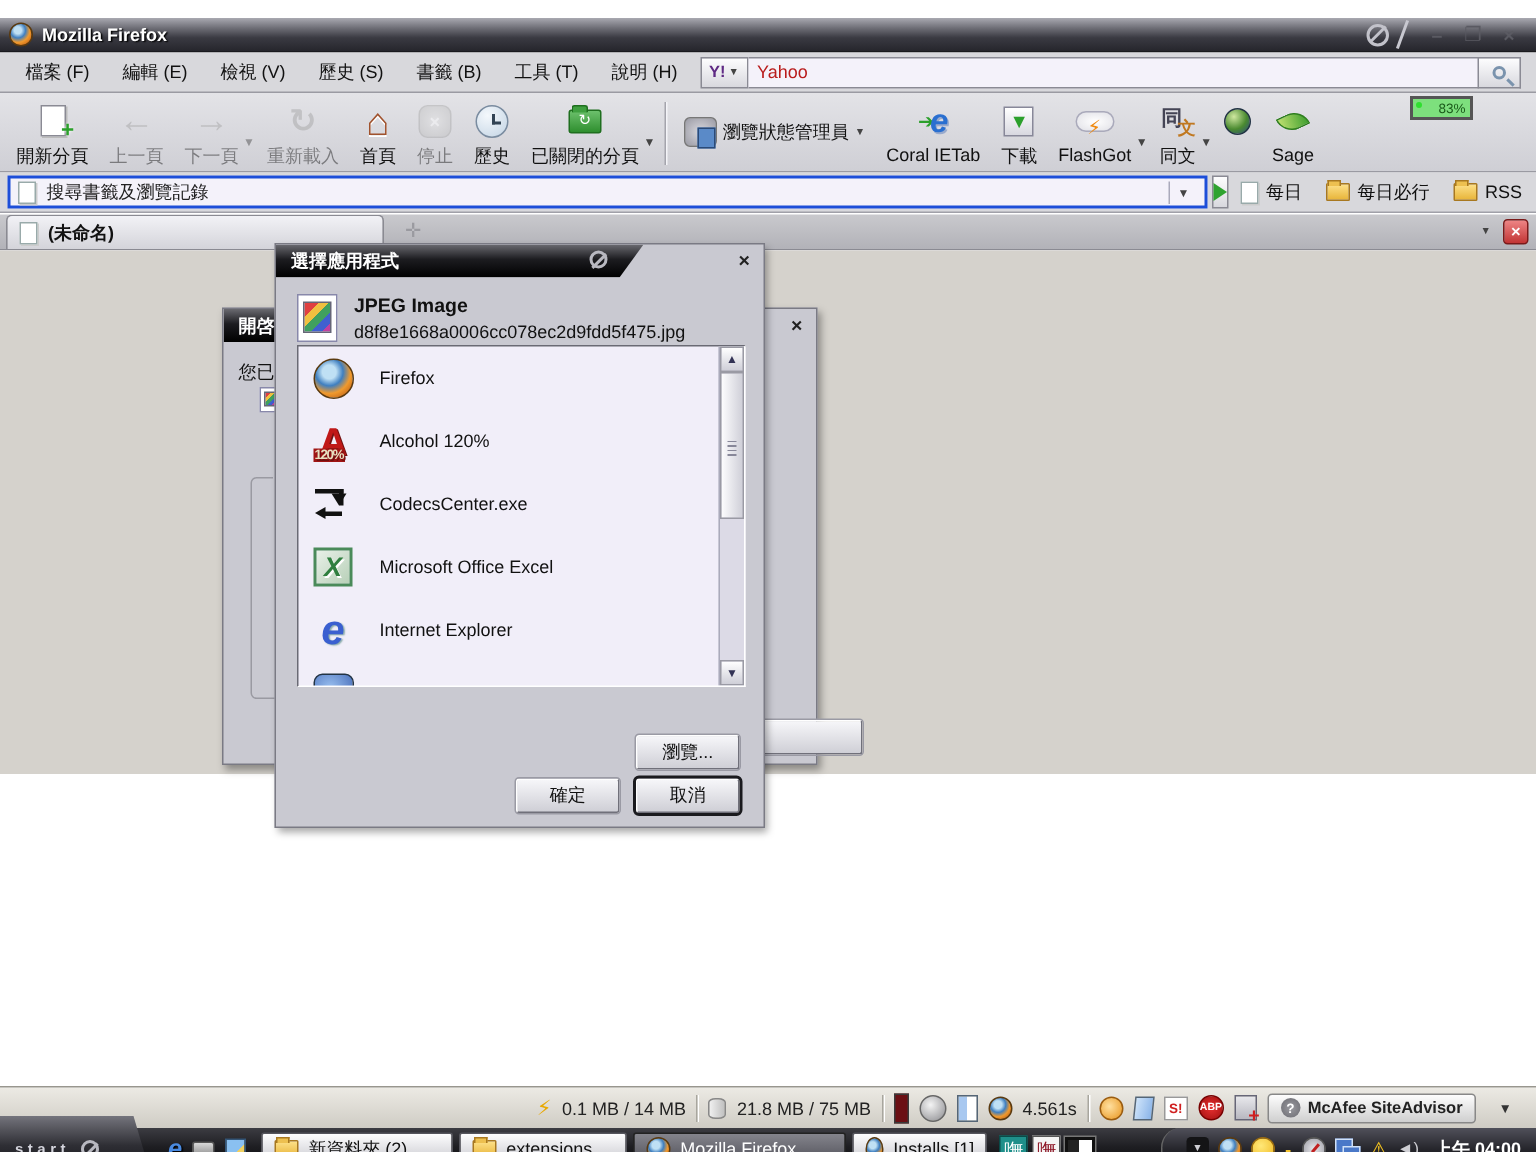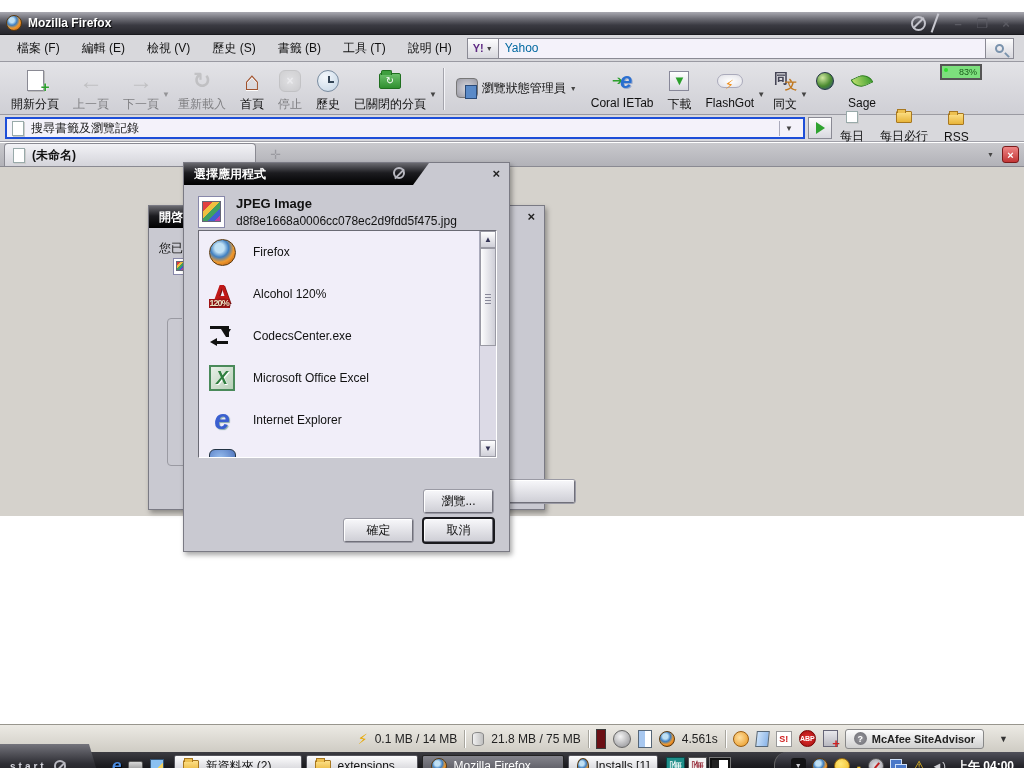--- a/index.html
+++ b/index.html
@@ -22,21 +22,21 @@
 
   
   .menubar { position:absolute; top:23px; left:0; right:0; height:27px; background:#d8d8dc;
     border-bottom:1px solid #9a9aa2; display:flex; align-items:center; padding:0 6px; }
   .menu-item { padding:4px 11px; white-space:nowrap; }
   .searchwrap { flex:1; display:flex; align-items:center; height:21px; margin:0 4px; }
   .yh-btn { height:21px; width:32px; background:linear-gradient(#fdfdfe,#d8d8de); border:1px solid #8a8a94;
     display:flex; align-items:center; justify-content:center; gap:2px; }
   .yh-logo { color:#5f2a84; font-weight:bold; font-size:11px; }
   .tiny-caret { font-size:7px; color:#444; }
-  .search-field { flex:1; height:21px; background:#f4f2fa; border:1px solid #8a8a94; border-left:none; padding:0 6px; display:flex; align-items:center; color:#0369a1; }
+  .search-field { flex:1; height:21px; background:#f4f2fa; border:1px solid #8a8a94; border-left:none; padding:0 6px; display:flex; align-items:center; color:#b91c1c; }
   .mag-btn { height:21px; width:28px; background:linear-gradient(#fdfdfe,#d8d8de); border:1px solid #8a8a94; border-left:none; display:grid; place-items:center; }
   .mag { width:9px; height:9px; border:2px solid #7a93ad; border-radius:50%; position:relative; }
   .mag::after { content:""; position:absolute; left:7px; top:8px; width:6px; height:2px; background:#7a93ad; transform:rotate(45deg); }
 
   
   .toolbar { position:absolute; top:50px; left:0; right:0; height:53px;
     background:linear-gradient(#e3e3e7,#cfcfd5); border-bottom:1px solid #9a9aa2;
     display:flex; align-items:flex-start; padding:4px 4px 0; }
   .tbtn { display:flex; flex-direction:column; align-items:center; gap:2px; padding:1px 7px; }
   .ticon { height:27px; display:flex; align-items:center; justify-content:center; }
@@ -73,21 +73,21 @@
 
   
   .locrow { position:absolute; top:103px; left:0; right:0; height:27px; background:#d8d8dc;
     border-bottom:1px solid #a0a0a8; display:flex; align-items:center; padding:0 5px; }
   .urlfield { flex:0 0 800px; height:22px; background:#f4f2fa; border:2px solid #1d4ed8; display:flex; align-items:center; padding:0 5px; gap:7px; }
   .mini-page { width:12px; height:15px; background:#fff; border:1px solid #9aa; box-shadow:1px 1px 0 #ccc; flex:0 0 12px; }
   .urltext { flex:1; color:#222; }
   .url-dd { border-left:1px solid #aab; padding:3px 5px; font-size:8px; color:#444; }
   .gobtn { width:24px; height:22px; margin-left:3px; background:linear-gradient(#fdfdfe,#d8d8de); border:1px solid #8a8a94; display:grid; place-items:center; }
   .gotri { width:0; height:0; border-left:9px solid #2fa32f; border-top:6px solid transparent; border-bottom:6px solid transparent; }
-  .bmk { display:flex; align-items:center; gap:5px; padding:0 8px; white-space:nowrap;flex-direction:column; }
+  .bmk { display:flex; align-items:center; gap:5px; padding:0 8px; white-space:nowrap; }
   .ic-folder-y { width:16px; height:12px; background:linear-gradient(#fde088,#e8b53a); border:1px solid #a87820; border-radius:1px; position:relative; }
   .ic-folder-y::before { content:""; position:absolute; top:-3px; left:0; width:7px; height:3px; background:#edc050; border:1px solid #a87820; border-bottom:none; }
 
   
   .tabbar { position:absolute; top:131px; left:0; right:0; height:24px;
     background:linear-gradient(#c9c9cd,#b2b2b8); border-bottom:1px solid #8a8a92; display:flex; align-items:flex-end; }
   .tab { width:252px; height:23px; margin-left:4px; background:linear-gradient(#f2f2f6,#d4d4da);
     border:1px solid #8a8a92; border-bottom:none; border-radius:4px 4px 0 0;
     display:flex; align-items:center; gap:7px; padding:0 8px; font-weight:bold; }
   .tab-plus { color:#9a9aa0; font-size:13px; margin:0 0 4px 14px; }

